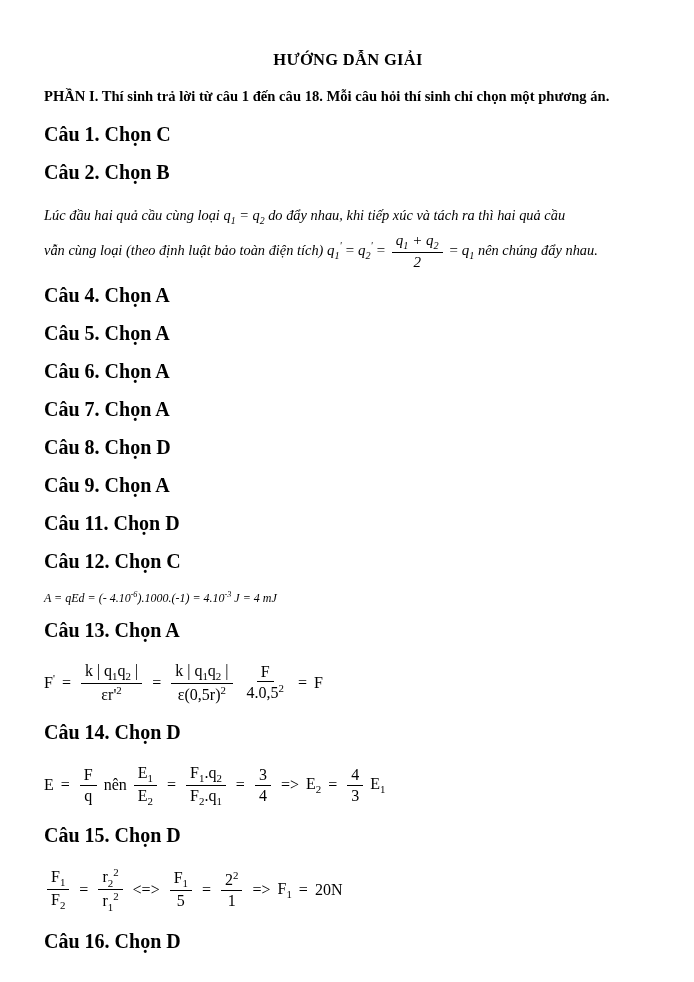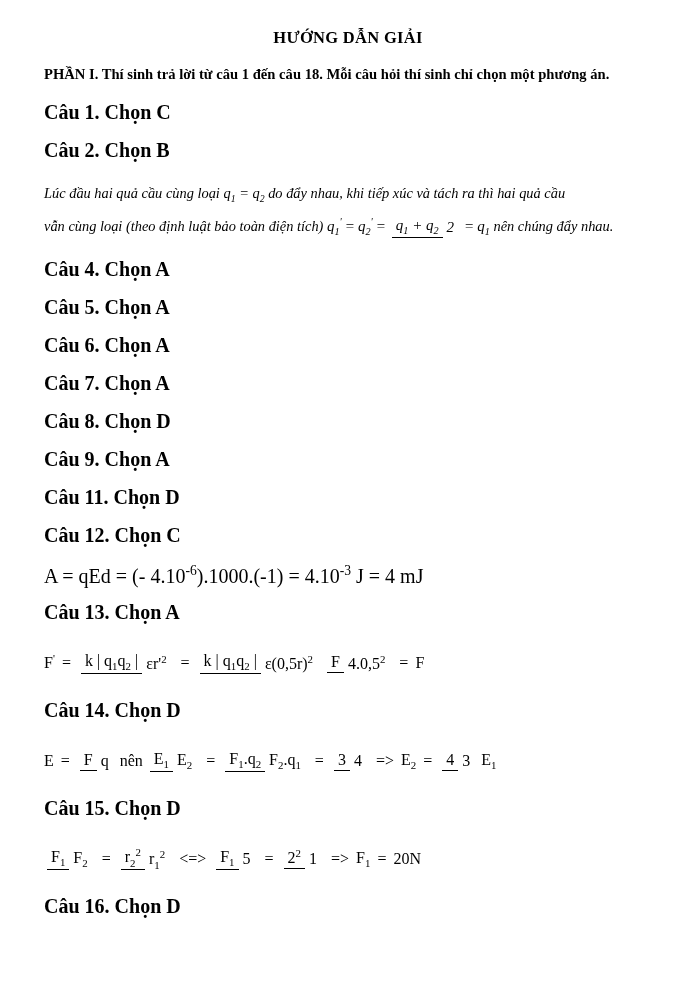--- a/index.html
+++ b/index.html
@@ -17,21 +17,21 @@
   .page {
     position: relative;
     width: 694px;
     height: 982px;
     padding: 0;
     box-sizing: border-box;
   }
   .content {
     position: absolute;
     left: 44px;
-    top: 28px;
+    top: 50px;
     width: 608px;
   }
   .doc-title {
     text-align: center;
     font-weight: bold;
     font-size: 16.5px;
     letter-spacing: 0.3px;
     margin: 0 0 14px 0;
   }
   .para-bold {
@@ -47,40 +47,41 @@
     margin: 0;
     padding: 7.5px 0 7.5px 0;
   }
   .italic-block {
     font-style: italic;
     font-size: 14.4px;
     line-height: 2.25;
     margin: 8px 0 6px 0;
   }
   .formula-line {
-    font-size: 20px;
+    font-size: 12px;
     margin: 10px 0 6px 0;
+    font-style: italic;
   }
   .math {
     font-family: "Liberation Serif", serif;
     font-size: 15px;
     display: inline-flex;
     align-items: center;
     vertical-align: middle;
   }
   .mathrow {
     display: flex;
     align-items: center;
     gap: 4px;
     margin: 12px 0 10px 0;
     min-height: 38px;
   }
   .frac {
     display: inline-flex;
-    flex-direction: row;
+    flex-direction: column;
     align-items: center;
     vertical-align: middle;
     margin: 0 3px;
     line-height: 1.12;
   }
   .frac > .num {
     border-bottom: 1px solid #000;
     padding: 0 4px 1px 4px;
     white-space: nowrap;
   }

